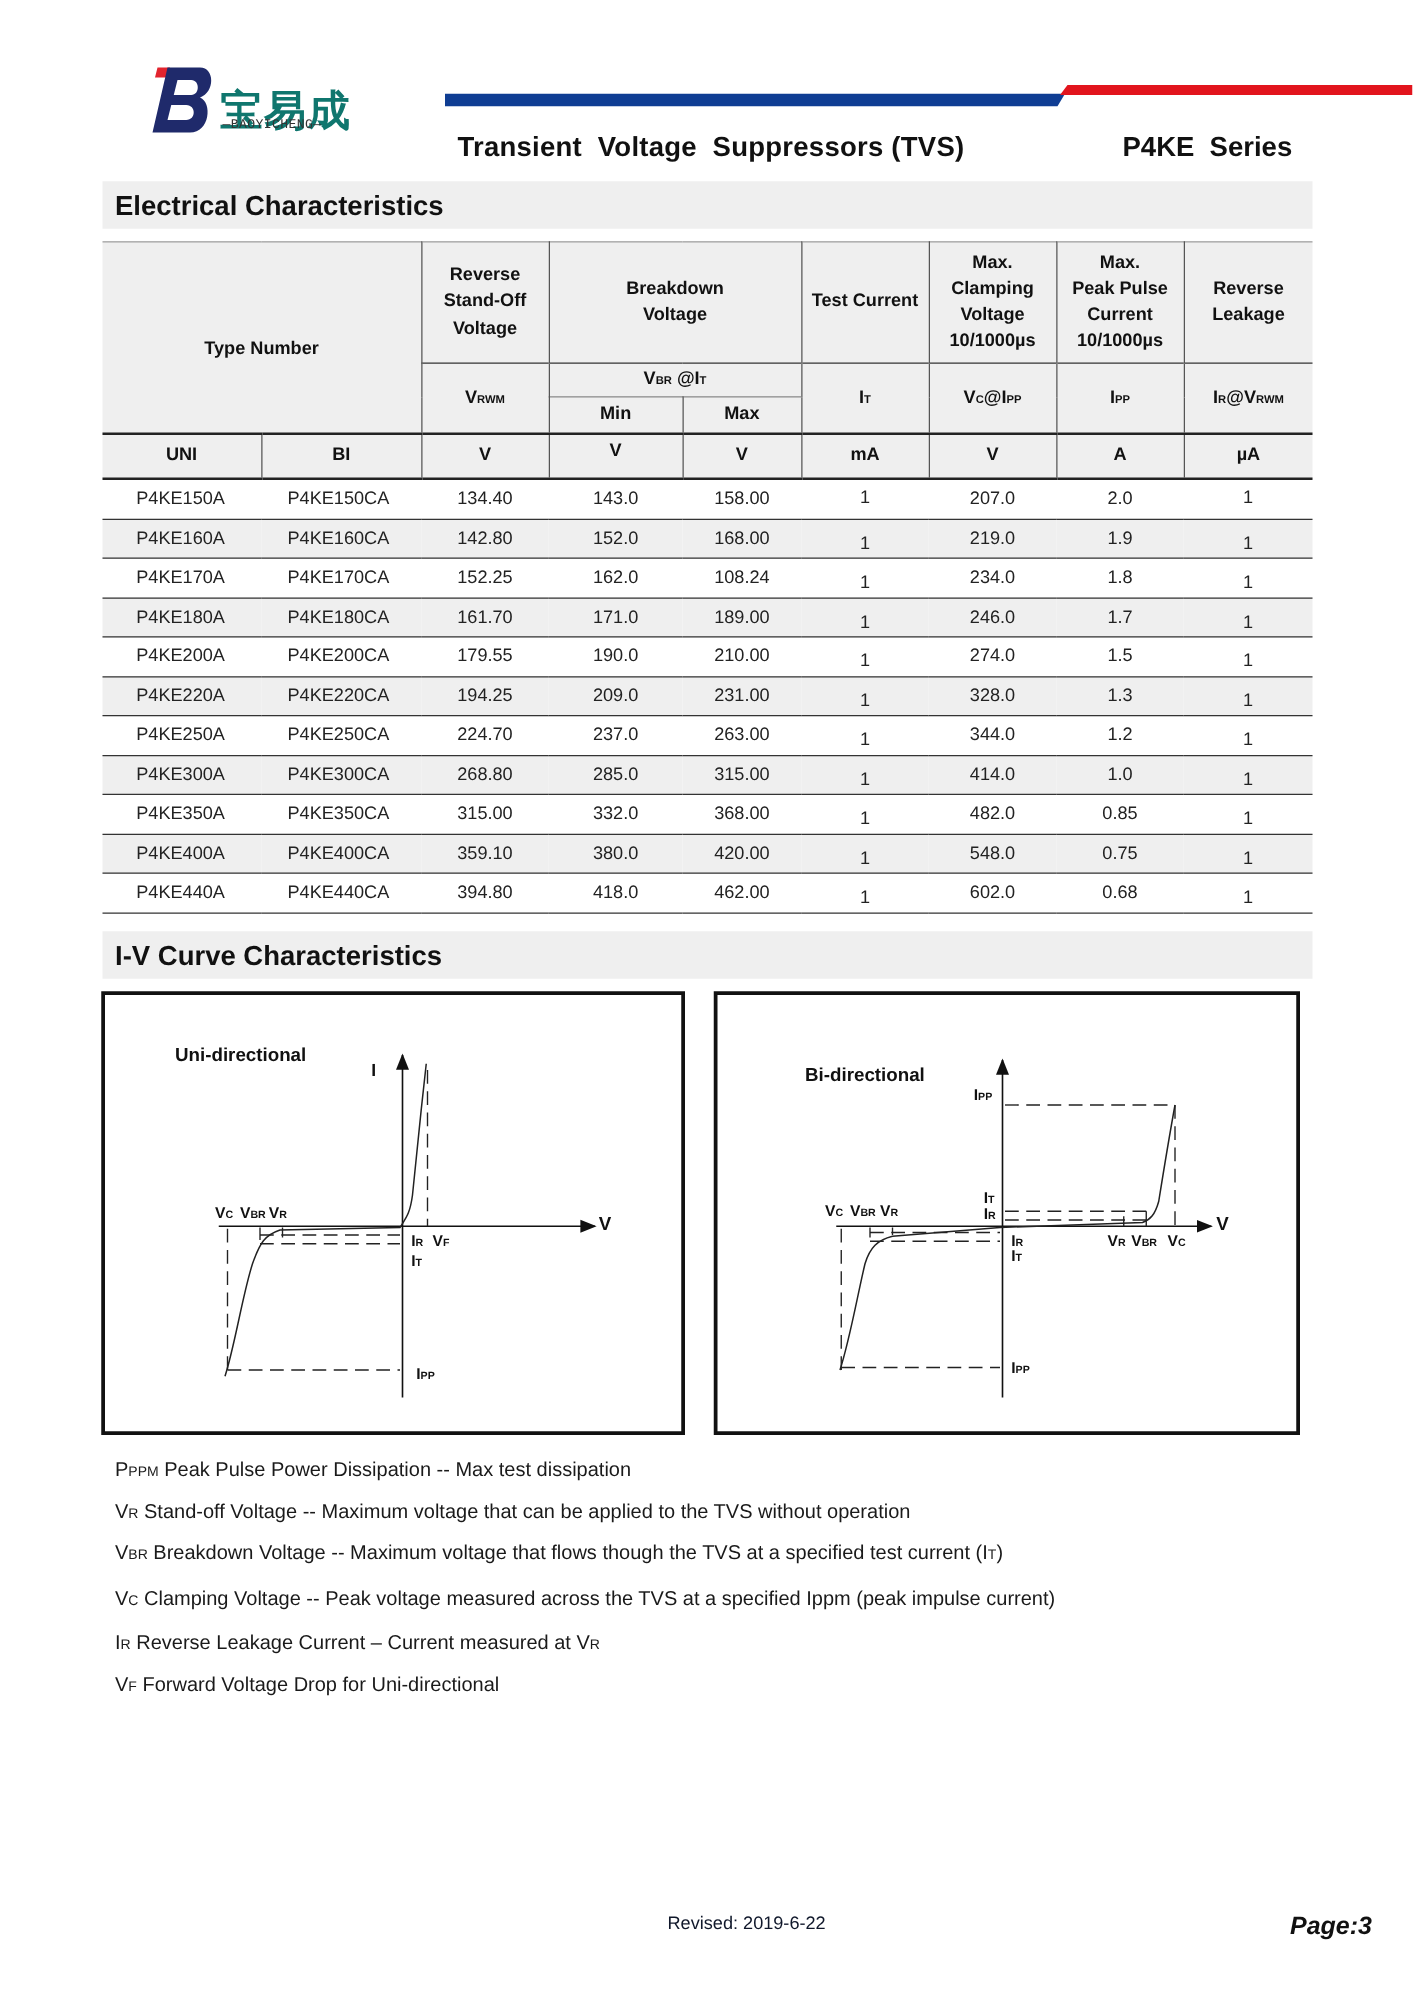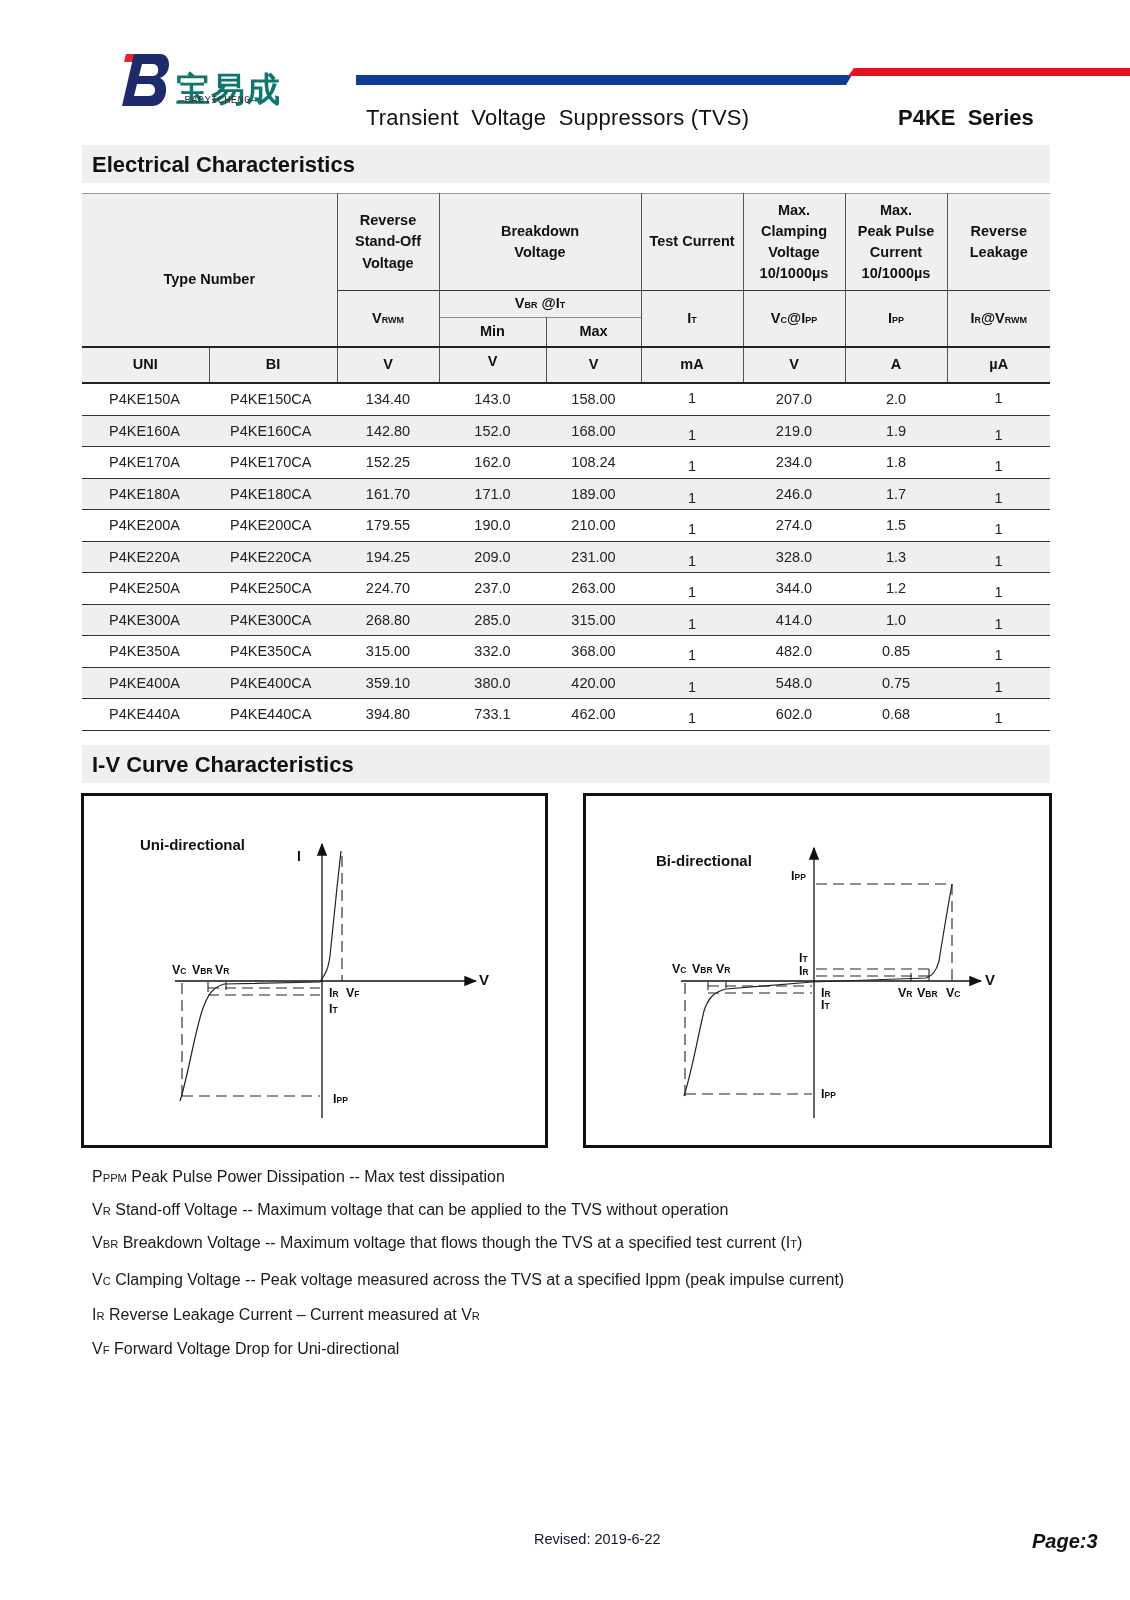--- a/index.html
+++ b/index.html
@@ -5,21 +5,21 @@
   html, body { margin: 0; padding: 0; background: #ffffff; }
   body { width: 1130px; height: 1600px; position: relative; overflow: hidden;
          font-family: "Liberation Sans", sans-serif; color: #111; }
   .abs { position: absolute; }
   
   .logo { left: 120px; top: 50px; width: 170px; height: 62px; }
   .logo-b { position: absolute; left: 0; top: 2px; width: 52px; height: 56px; }
   .logo-cn { position: absolute; left: 56px; top: 19px; font-size: 34px; color: #0f766e;
              font-family: "DejaVu Sans", sans-serif; letter-spacing: 1px; line-height: 40px; font-weight: bold; }
   .logo-en { position: absolute; left: 58px; top: 44px; font-size: 10.5px; color: #333; letter-spacing: 0.3px; white-space: nowrap; font-family: Liberation Mono, monospace; }
-  .doc-title { left: 366px; top: 105px; font-size: 22px; font-weight: normal; letter-spacing: 0.2px; white-space: pre; text-align: center; }
+  .doc-title { left: 366px; top: 105px; font-size: 22px; font-weight: bold; letter-spacing: 0.2px; white-space: pre; text-align: center; }
   .series-title { left: 898px; top: 105px; font-size: 22px; font-weight: bold; white-space: pre; }
   .section-bar { left: 82px; width: 968px; height: 38px; background: #efefef; }
   .section-bar span { position: absolute; left: 10px; top: 7px; font-size: 22px; font-weight: bold; }
   
   table.spec { position: absolute; left: 82px; top: 193px; width: 968px; border-collapse: collapse; table-layout: fixed; font-size: 14.5px; }
   table.spec th { background: #efefef; font-weight: bold; text-align: center; vertical-align: middle;
                   border-left: 1.5px solid #555; border-right: 1.5px solid #555; padding: 0; line-height: 1.45; font-size: 14.5px; }
   table.spec tr.hdr1 th { border-top: 1.5px solid #999; height: 96px; }
   table.spec tr.hdr2 th { border-top: 1.5px solid #333; height: 26px; }
   table.spec tr.hdr3 th { border-top: 1.5px solid #888; height: 28px; }
@@ -246,21 +246,21 @@
         <td>420.00</td>
         <td class="low">1</td>
         <td>548.0</td>
         <td>0.75</td>
         <td class="low">1</td>
       </tr>
       <tr class="row">
         <td class="c1">P4KE440A</td>
         <td class="c2">P4KE440CA</td>
         <td>394.80</td>
-        <td>733.1</td>
+        <td>418.0</td>
         <td>462.00</td>
         <td class="low">1</td>
         <td>602.0</td>
         <td>0.68</td>
         <td class="low">1</td>
       </tr>
     </tbody>
 </table>
 
 <div class="abs section-bar" style="top:745px">
@@ -292,21 +292,21 @@
   <div class="glabel" style="left:395px;top:176px;font-size:15px">V</div>
   <div class="glabel" style="left:88px;top:168px"><span>V</span><small>C</small></div>
   <div class="glabel" style="left:108px;top:168px"><span>V</span><small>BR</small></div>
   <div class="glabel" style="left:131px;top:168px"><span>V</span><small>R</small></div>
   <div class="glabel" style="left:245px;top:191px"><span>I</span><small>R</small></div>
   <div class="glabel" style="left:262px;top:191px"><span>V</span><small>F</small></div>
   <div class="glabel" style="left:245px;top:207px"><span>I</span><small>T</small></div>
   <div class="glabel" style="left:249px;top:297px"><span>I</span><small>PP</small></div>
 </div>
 
-<div class="abs diagram" style="left:583px;top:793px;width:463px;height:349px">
+<div class="abs diagram" style="left:571px;top:793px;width:463px;height:349px">
   <svg width="463" height="349">
     <defs>
       <marker id="arrowB" markerWidth="10" markerHeight="10" refX="9" refY="5" orient="auto">
           <path d="M0,1 L10,5 L0,9 Z" fill="#111"></path>
         </marker>
     </defs>
     <line x1="95" y1="185" x2="395" y2="185" stroke="#111" stroke-width="1.3" marker-end="url(#arrowB)"></line>
     <line x1="228" y1="322" x2="228" y2="52" stroke="#111" stroke-width="1.3" marker-end="url(#arrowB)"></line>
     <path d="M98,300 C106,275 112,240 118,215 C122,202 128,196 140,193 L226,186 L340,182 C346,180 350,176 353,165 C357,140 362,110 366,88" fill="none" stroke="#222" stroke-width="1.2"></path>
     <g stroke="#222" stroke-width="1.1" stroke-dasharray="11,6" fill="none">

